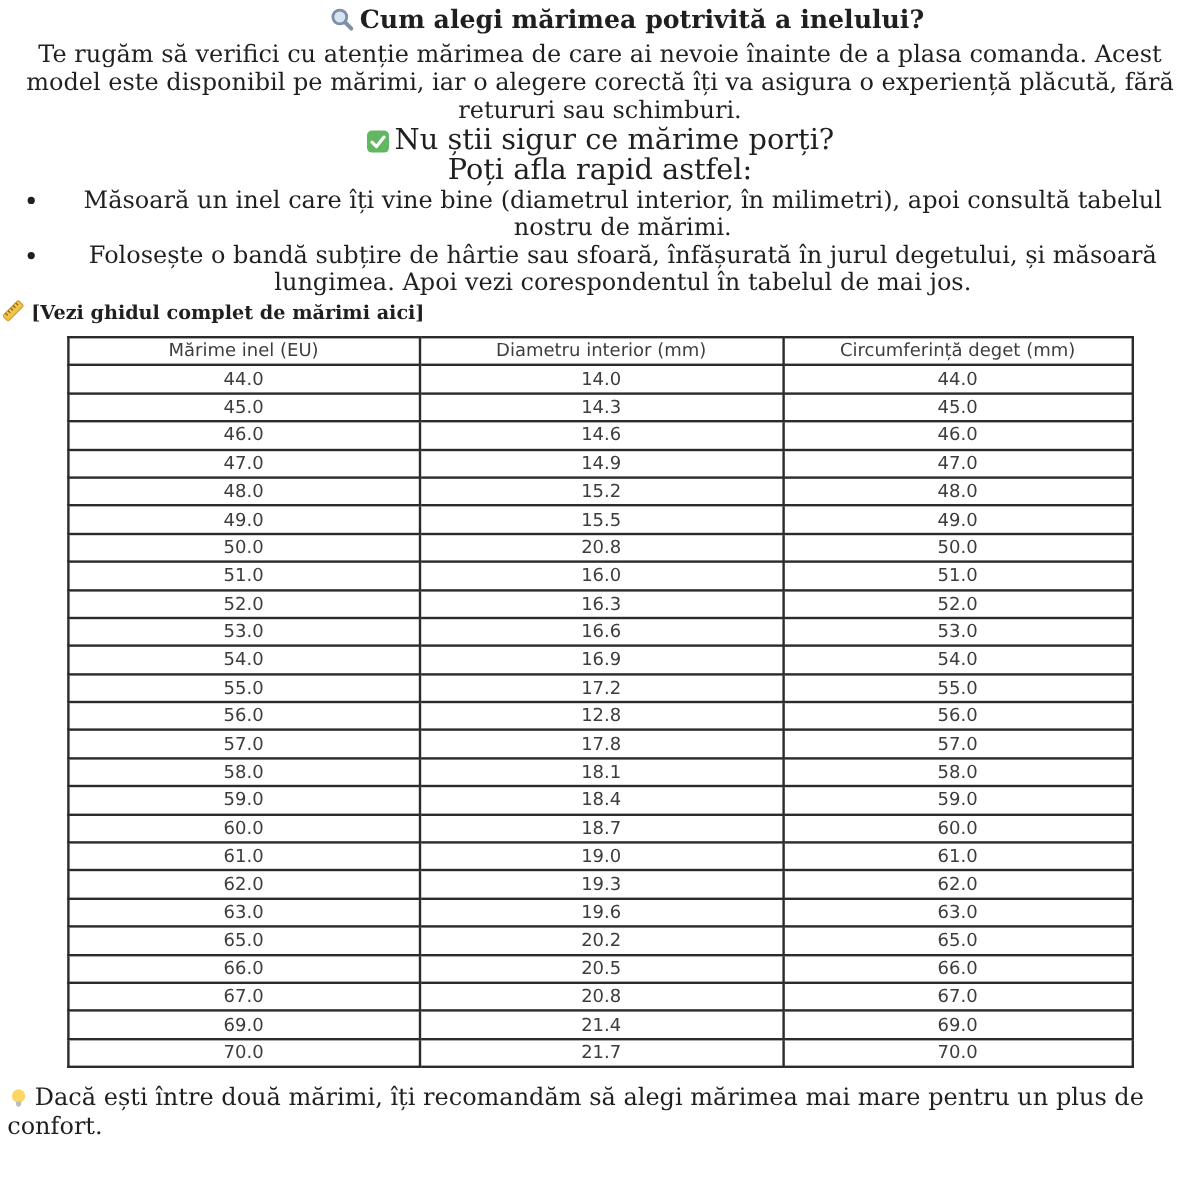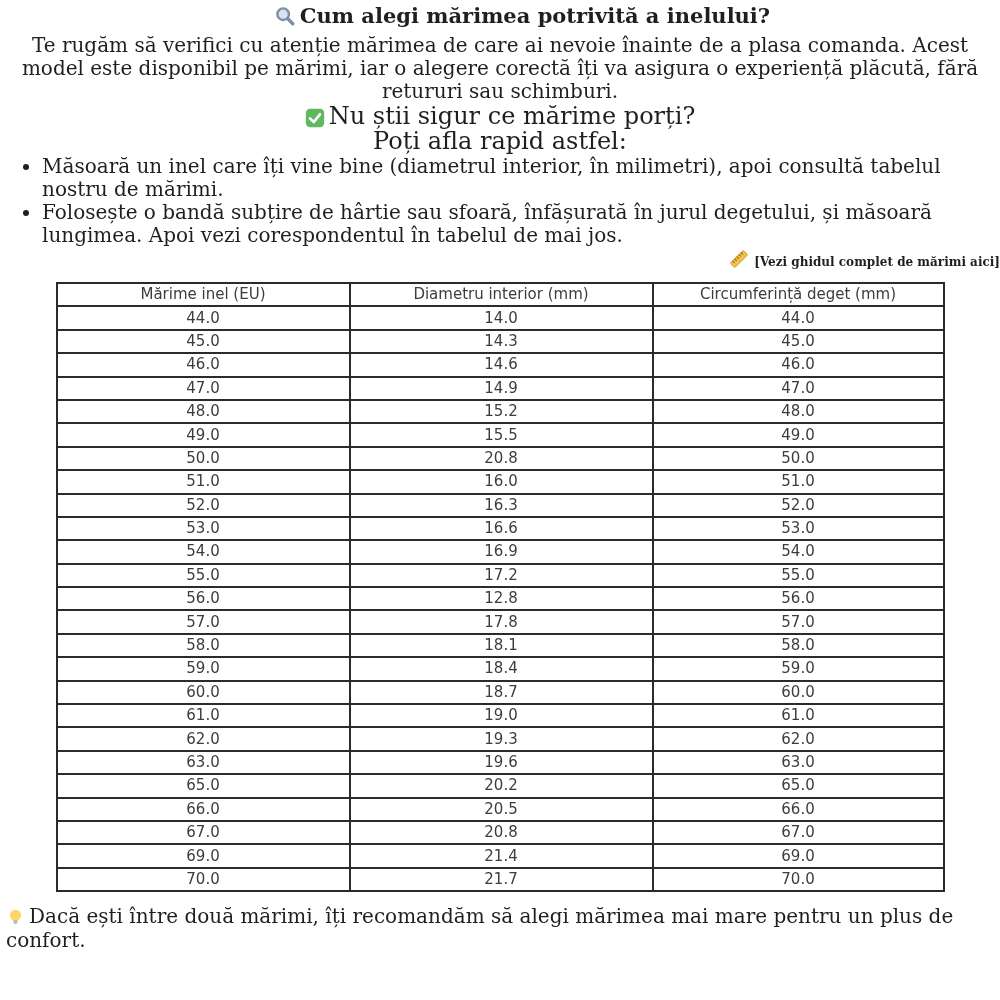--- a/index.html
+++ b/index.html
@@ -18,26 +18,25 @@
     text-align: center; font-size: 20px; line-height: 23px;
     margin: 0 8px 0 8px;
   }
   .check-line, .lead-line {
     text-align: center; font-size: 24px; line-height: 23px; margin: 2px 0 0 0;
   }
   ul.tips {
     margin: 2px 0 0 0; padding: 0 0 0 42px; list-style-position: outside;
   }
   ul.tips li {
-    text-align: left; font-size: 20px; line-height: 23px; margin: 0 4px 0 0;
+    text-align: center; font-size: 20px; line-height: 23px; margin: 0 4px 0 0;
   }
   .guide-line {
-    text-align: right; font-weight: bold; font-size: 12px; line-height: 25px;
+    text-align: left; font-weight: bold; font-size: 16px; line-height: 25px;
     margin: 1px 0 7px 0;
-    padding-left: 24px;
   }
   .guide-link { color: #1f1f1f; text-decoration: none; cursor: pointer; }
   .icon { display: inline-block; vertical-align: -4px; margin-right: 4px; }
   .icon svg { display: block; }
   table.size-table {
     border-collapse: collapse;
     margin: 0 auto;
     width: 887px;
     font-family: "DejaVu Sans", "Liberation Sans", sans-serif;
     font-size: 15px;

